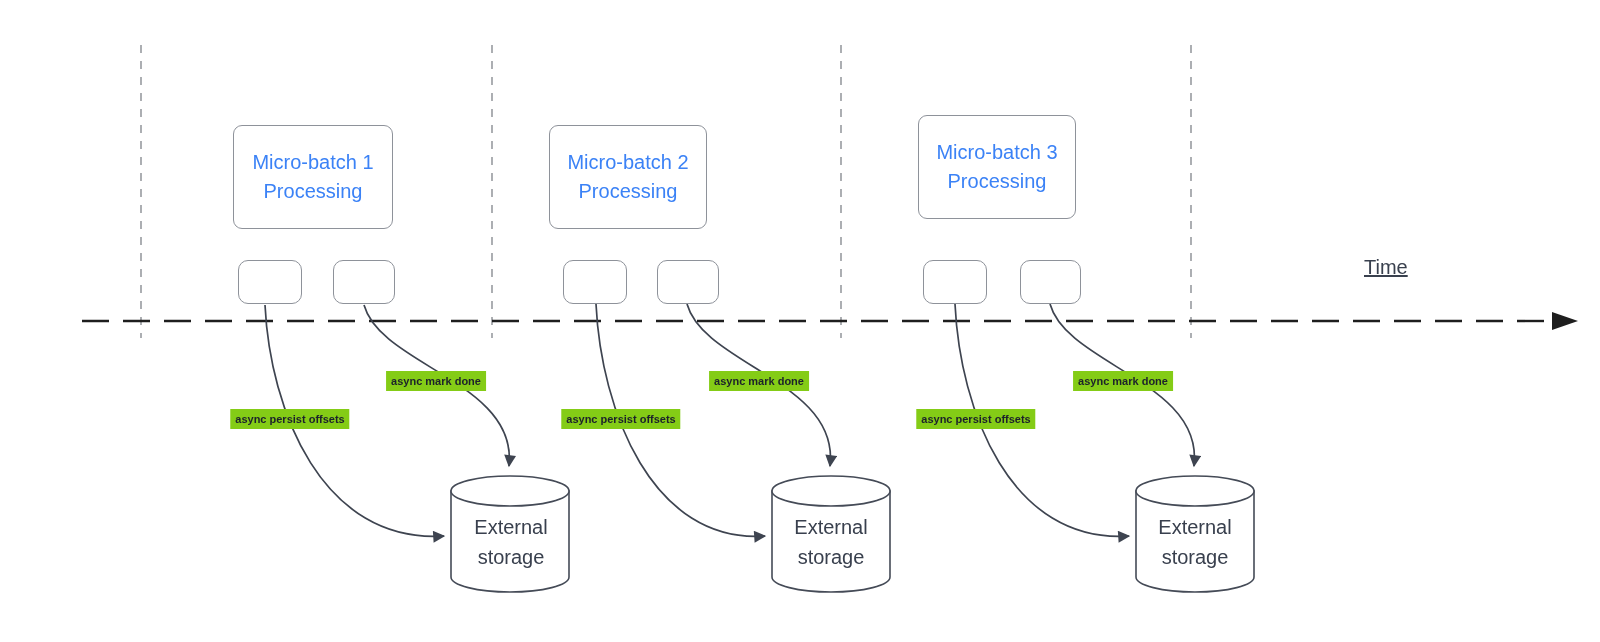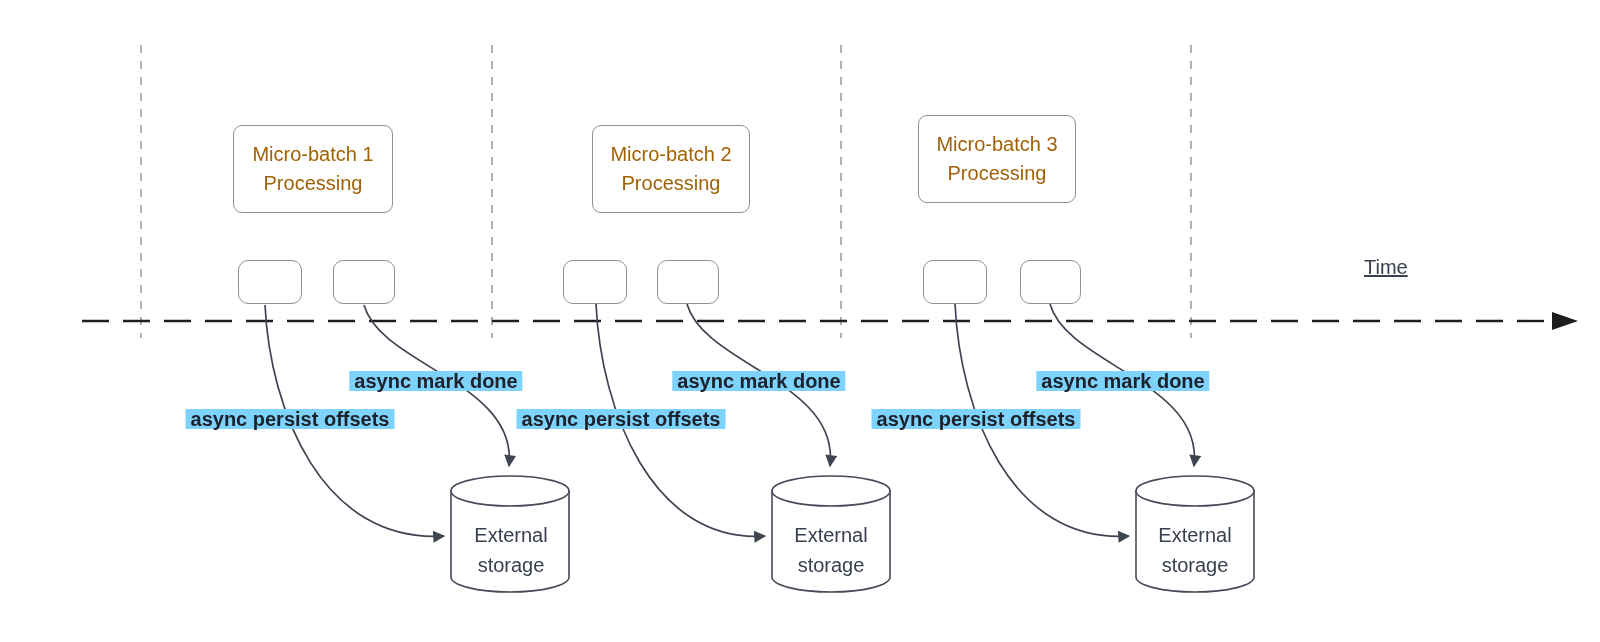--- a/index.html
+++ b/index.html
@@ -9,41 +9,40 @@
     background:#ffffff;
     font-family:"Liberation Sans", sans-serif;
     overflow:hidden;
   }
   #diagram-svg{position:absolute;left:0;top:0;}
   .guide{stroke:#989ba0;stroke-width:1.6;stroke-dasharray:8 8;fill:none;}
   .timeline{stroke:#1e1e1e;stroke-width:2.4;stroke-dasharray:27 14;fill:none;}
   .cyl{fill:#ffffff;stroke:#454b57;stroke-width:1.6;}
   .flow{fill:none;stroke:#3e4450;stroke-width:1.7;}
   .proc-box{
-    position:absolute;width:160px;height:88px;
+    position:absolute;width:160px;height:104px;
     border:1.5px solid #8e929a;border-radius:9px;background:#ffffff;
     display:flex;align-items:center;justify-content:center;
-    text-align:center;color:#a16207;font-size:20px;line-height:29px;
+    text-align:center;color:#3b82f6;font-size:20px;line-height:29px;
     white-space:pre-line;box-sizing:border-box;
   }
   .chip{
     position:absolute;width:64px;height:44px;
     border:1.5px solid #8e929a;border-radius:10px;background:#ffffff;
     box-sizing:border-box;
   }
   .alabel{
     position:absolute;transform:translateX(-50%);
-    font-weight:bold;font-size:20px;line-height:20px;color:#1c212b;
-    background:#7dd3fc;padding:0 5px;white-space:nowrap;
+    font-weight:bold;font-size:11px;line-height:20px;color:#1c212b;
+    background:#84cc16;padding:0 5px;white-space:nowrap;
   }
   .storage-label{
     position:absolute;transform:translateX(-50%);width:130px;
     text-align:center;font-size:20px;line-height:30px;color:#39404e;
     white-space:pre-line;
-    margin-top:8px;
   }
   .time-label{
     position:absolute;font-size:20px;color:#39404e;text-decoration:underline;
   }
 </style>
 </head>
 <body>
 
 <div id="stage">
 
@@ -86,21 +85,21 @@
 
   <div class="proc-box" style="left:233px;top:125px;">Micro-batch 1
 Processing</div>
   <div class="chip" style="left:238px;top:260px;"></div>
   <div class="chip" style="left:333px;top:260px;width:62px;"></div>
   <div class="alabel" style="left:290px;top:409px;">async persist offsets</div>
   <div class="alabel" style="left:436px;top:371px;">async mark done</div>
   <div class="storage-label" style="left:511px;top:512px;">External
 storage</div>
 
-  <div class="proc-box" style="left:592px;top:125px;width:158px;">Micro-batch 2
+  <div class="proc-box" style="left:549px;top:125px;width:158px;">Micro-batch 2
 Processing</div>
   <div class="chip" style="left:563px;top:260px;"></div>
   <div class="chip" style="left:657px;top:260px;width:62px;"></div>
   <div class="alabel" style="left:621px;top:409px;">async persist offsets</div>
   <div class="alabel" style="left:759px;top:371px;">async mark done</div>
   <div class="storage-label" style="left:831px;top:512px;">External
 storage</div>
 
   <div class="proc-box" style="left:918px;top:115px;width:158px;">Micro-batch 3
 Processing</div>

